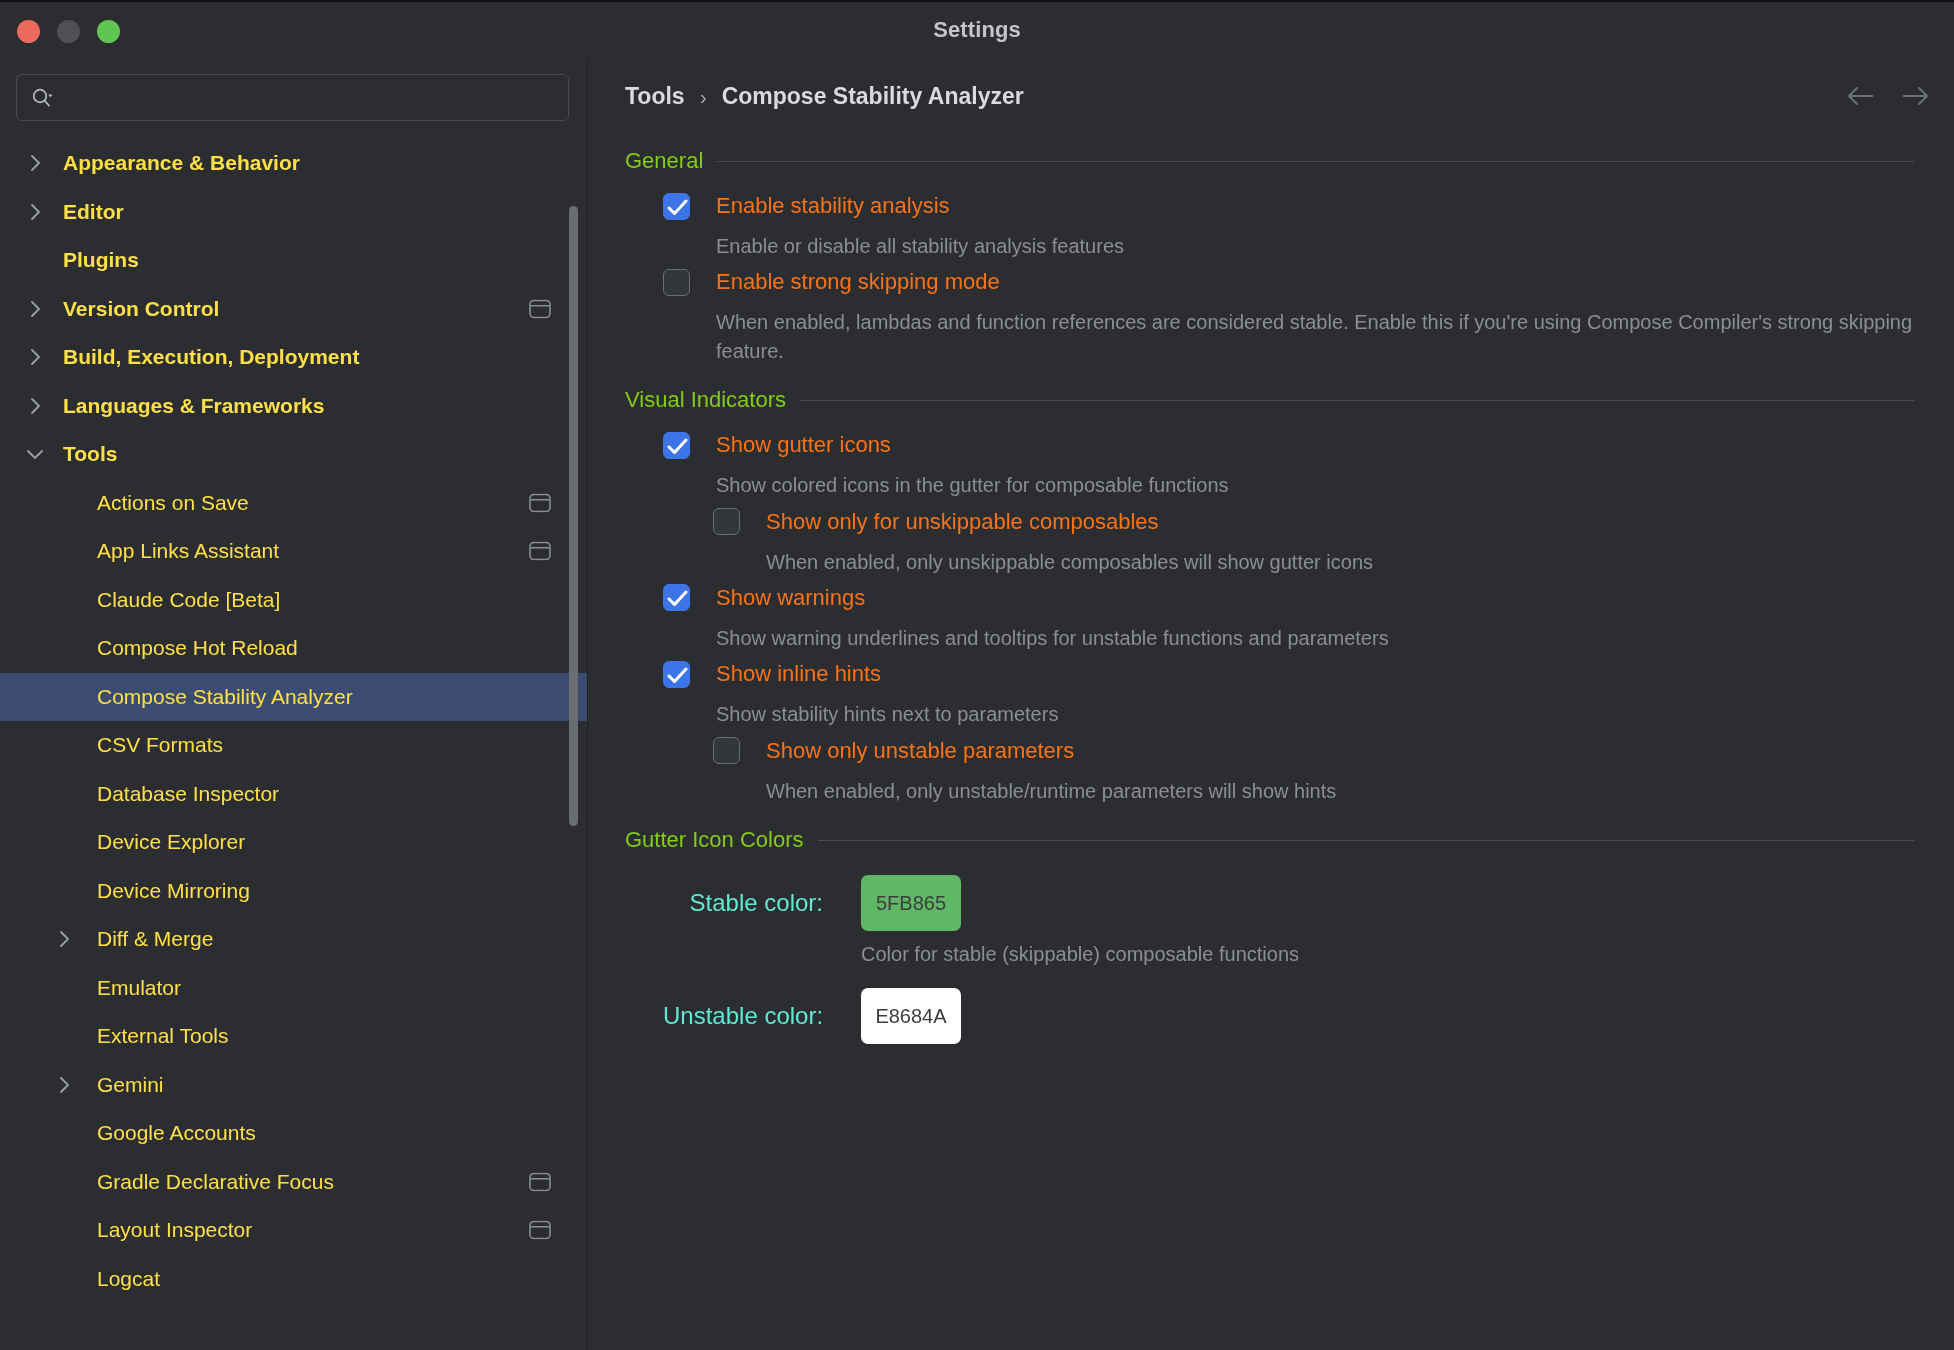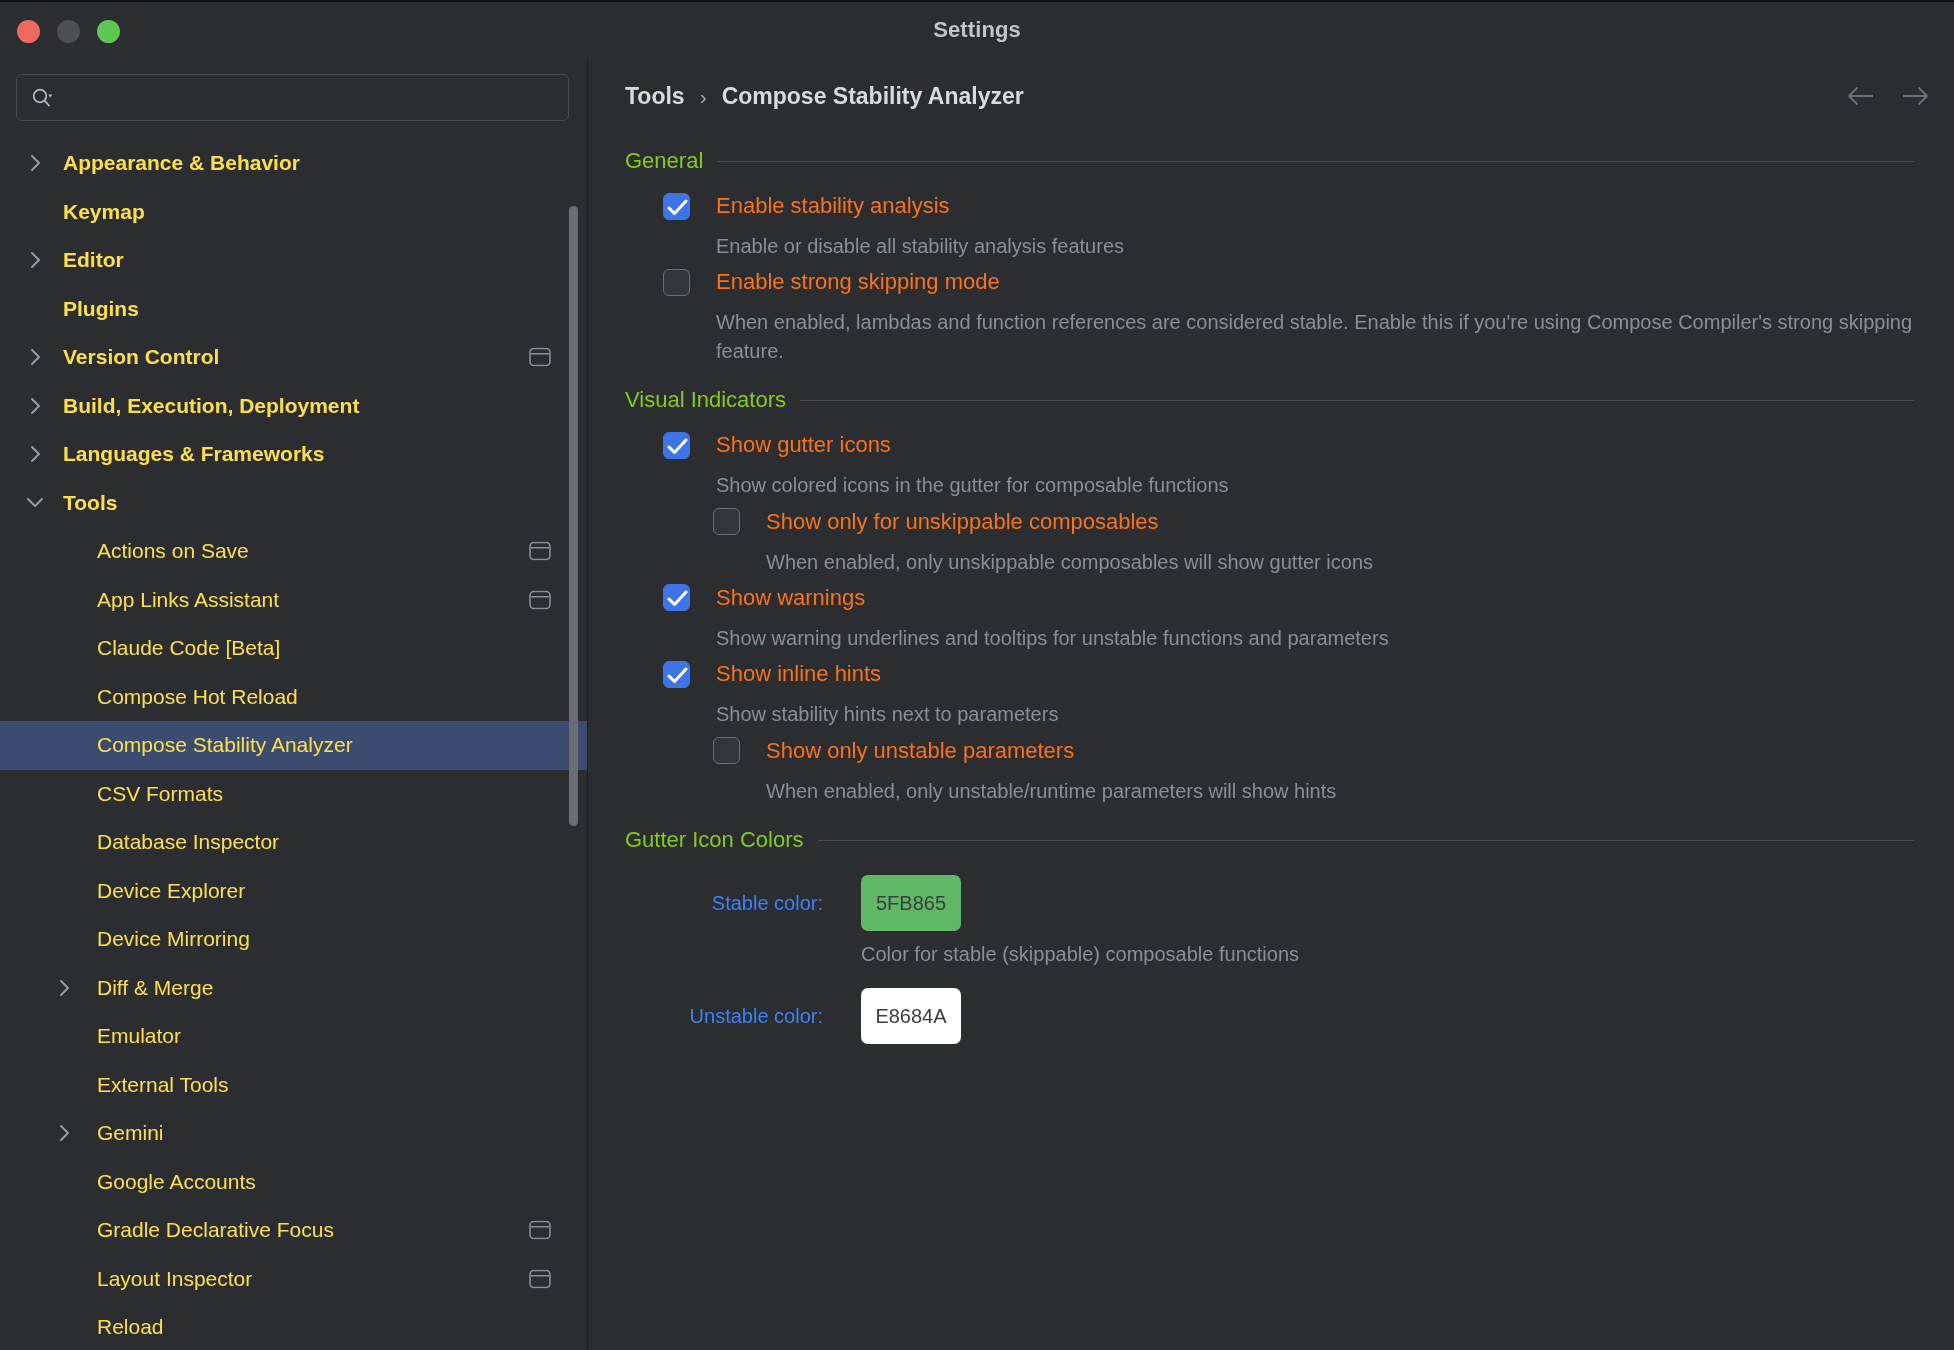--- a/index.html
+++ b/index.html
@@ -286,22 +286,22 @@
   .opt.nested .opt-desc { margin-left: 53px; }
 
   
   .color-row {
     display: flex;
     align-items: center;
     margin-top: 22px;
     padding-left: 38px;
   }
   .color-label {
-    font-size: 20px;
-    color: #3b82f6;
+    font-size: 24px;
+    color: #5eead4;
     width: 160px;
     text-align: right;
     white-space: nowrap;
   }
   .swatch {
     margin-left: 38px;
     width: 100px;
     height: 56px;
     border-radius: 7px;
     display: flex;
@@ -352,23 +352,20 @@
       <div id="tree">
           <div class="tree-row lvl0">
             <span class="chev">
               <svg width="13" height="20" viewBox="0 0 13 20">
                 <polyline points="3,3 10,10 3,17" fill="none" stroke="currentColor" stroke-width="1.9" stroke-linecap="round" stroke-linejoin="round"></polyline>
               </svg>
             </span>
             <span class="tree-label">Appearance &amp; Behavior</span>
           </div>
           <div class="tree-row lvl0">
-            <span class="tree-label">Keymap</span>
-          </div>
-          <div class="tree-row lvl0">
             <span class="chev">
               <svg width="13" height="20" viewBox="0 0 13 20">
                 <polyline points="3,3 10,10 3,17" fill="none" stroke="currentColor" stroke-width="1.9" stroke-linecap="round" stroke-linejoin="round"></polyline>
               </svg>
             </span>
             <span class="tree-label">Editor</span>
           </div>
           <div class="tree-row lvl0">
             <span class="tree-label">Plugins</span>
           </div>
@@ -486,21 +483,21 @@
           <div class="tree-row lvl1">
             <span class="tree-label">Layout Inspector</span>
             <span class="badge">
               <svg width="22" height="19" viewBox="0 0 22 19">
                 <rect x="1" y="1" width="20" height="17" rx="4" fill="none" stroke="#8c8f94" stroke-width="1.6"></rect>
                 <line x1="1.8" y1="6.2" x2="20.2" y2="6.2" stroke="#8c8f94" stroke-width="1.6"></line>
               </svg>
             </span>
           </div>
           <div class="tree-row lvl1">
-            <span class="tree-label">Reload</span>
+            <span class="tree-label">Logcat</span>
           </div>
         </div>
       <div id="sb-track"></div>
     </div>
 
     <div id="main">
 
       <div id="crumb-bar">
         <span class="crumb">Tools</span>
         <span class="crumb-sep">›</span>

